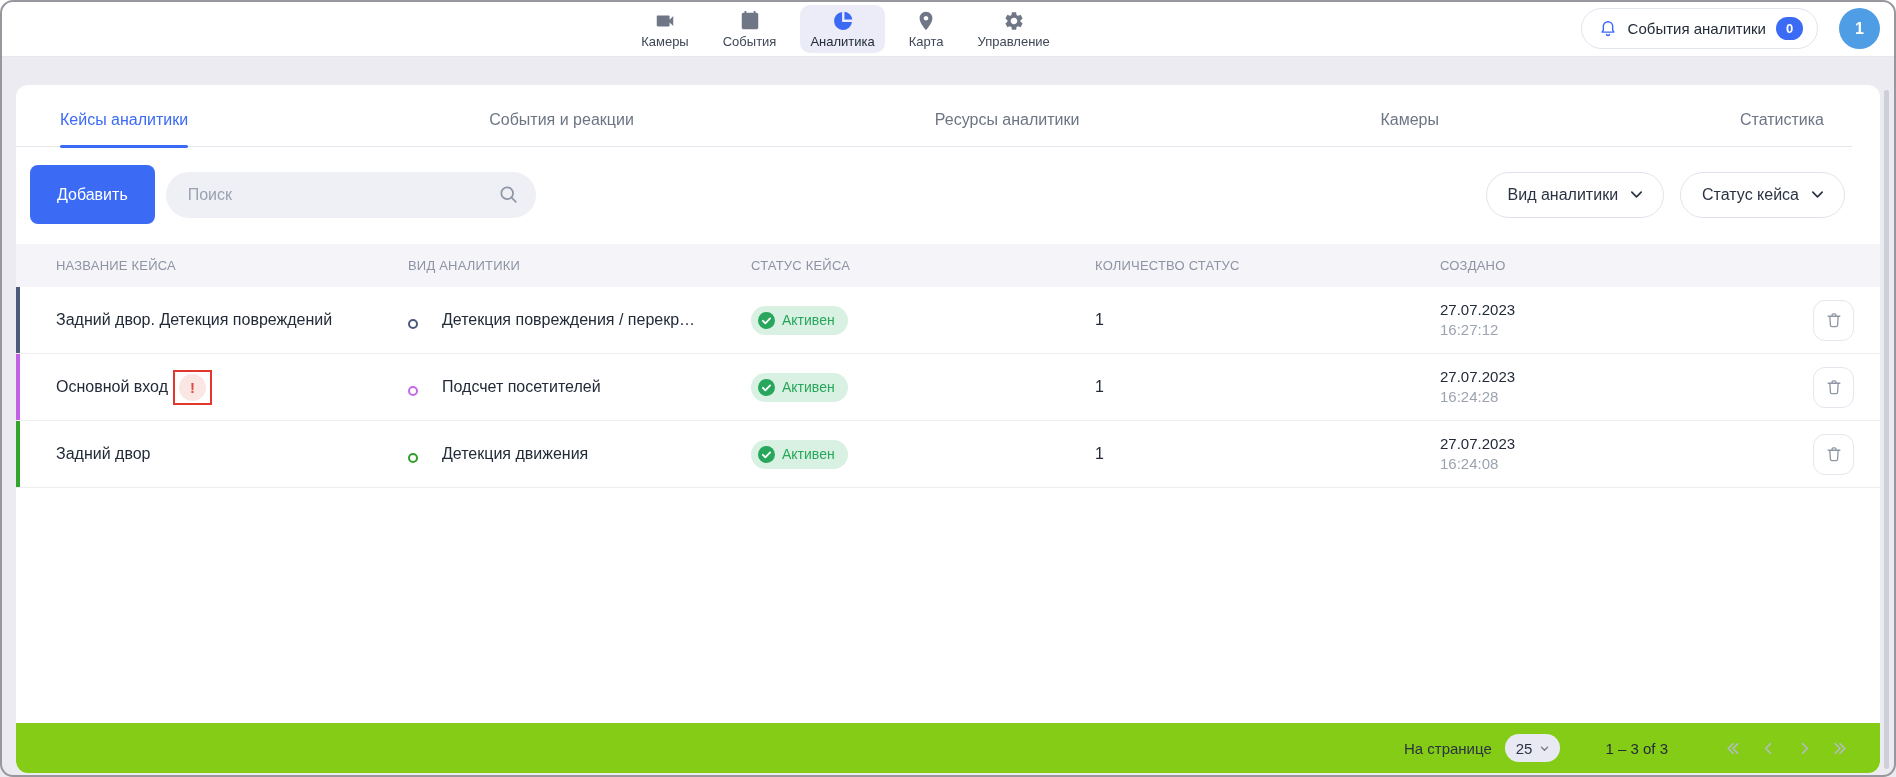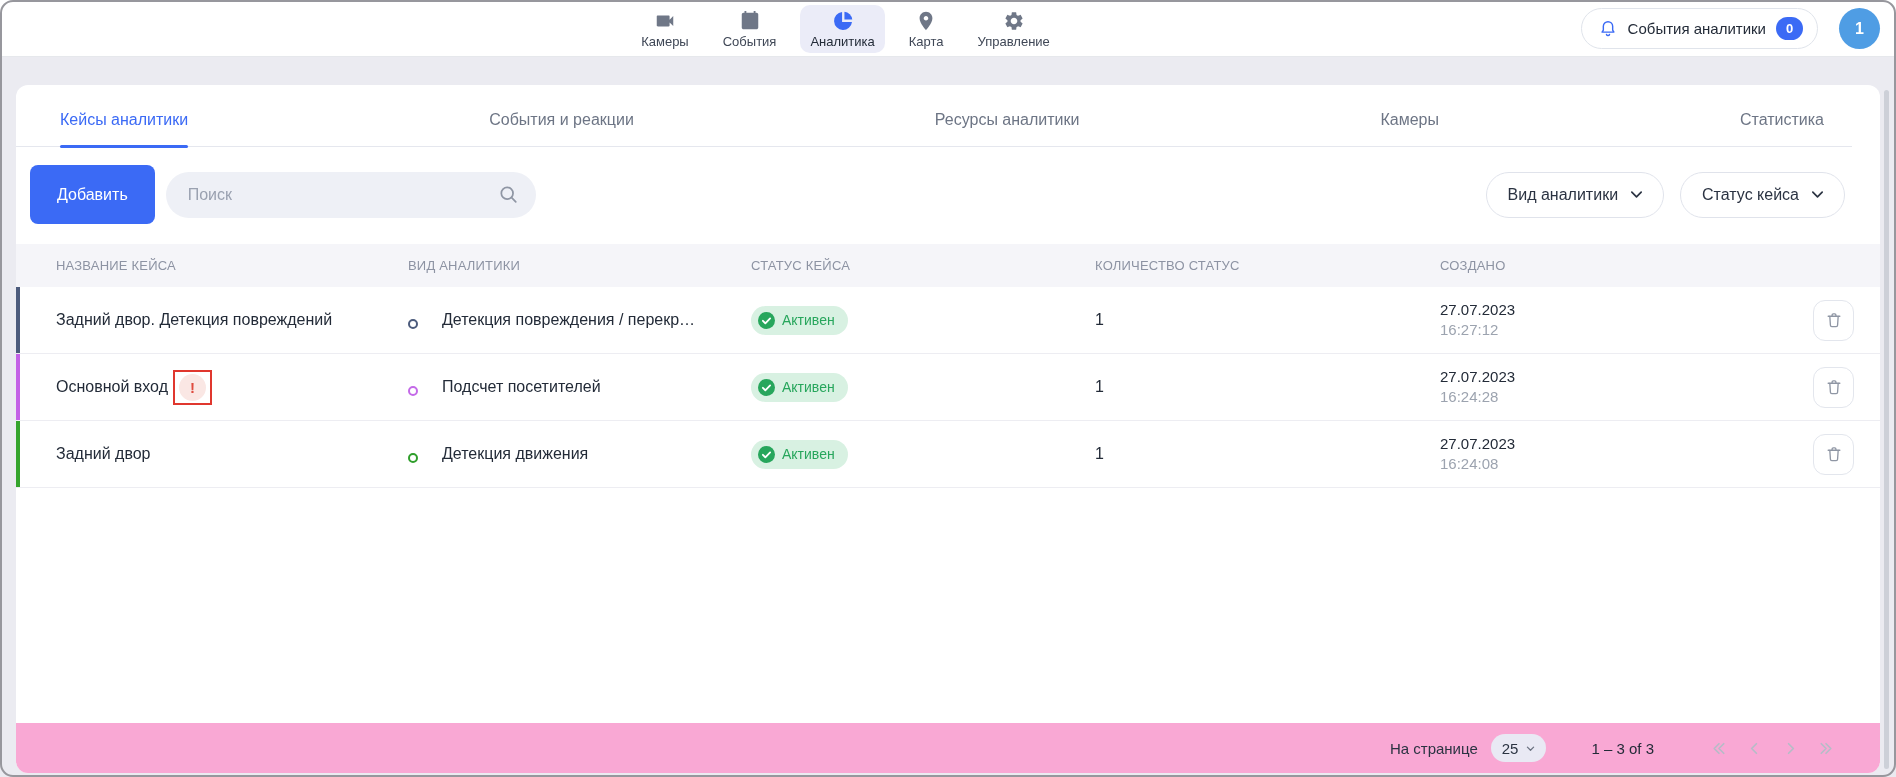--- a/index.html
+++ b/index.html
@@ -83,21 +83,21 @@
   .badge svg { width:17px; height:17px; }
   .cell.created .date { font-size:15px; color:#232B38; line-height:20px; }
   .cell.created .time { font-size:15px; color:#9CA3AF; line-height:20px; }
   .cell.actions { display:flex; justify-content:flex-end; }
   .trash-btn { width:41px; height:41px; border:1px solid #E3E6ED; border-radius:12px;
     background:#fff; display:flex; align-items:center; justify-content:center; cursor:pointer; }
   .trash-btn svg { width:20px; height:20px; }
 
   
   .footer { position:absolute; left:0; right:0; bottom:0; height:50px;
-    display:flex; align-items:center; justify-content:flex-end; padding-right:44px; background:#f9a8d4; }
+    display:flex; align-items:center; justify-content:flex-end; padding-right:30px; background:#84cc16; }
   .pp-label { font-size:15px; color:#2B3342; margin-right:13px; }
   .pp-pill { display:flex; align-items:center; gap:7px; background:#E9E9F4; border-radius:14px;
     height:28px; padding:0 10px 0 11px; font-size:15px; color:#2B3342; cursor:pointer; border:none;
     font-family:"Liberation Sans","DejaVu Sans",sans-serif; }
   .pp-pill svg { width:11px; height:11px; }
   .range { font-size:15px; color:#232B38; margin:0 55px 0 45px; }
   .pager { display:flex; align-items:center; gap:17px; }
   .pager .pg { cursor:pointer; display:flex; }
   .pager svg { width:19px; height:19px; }
 

